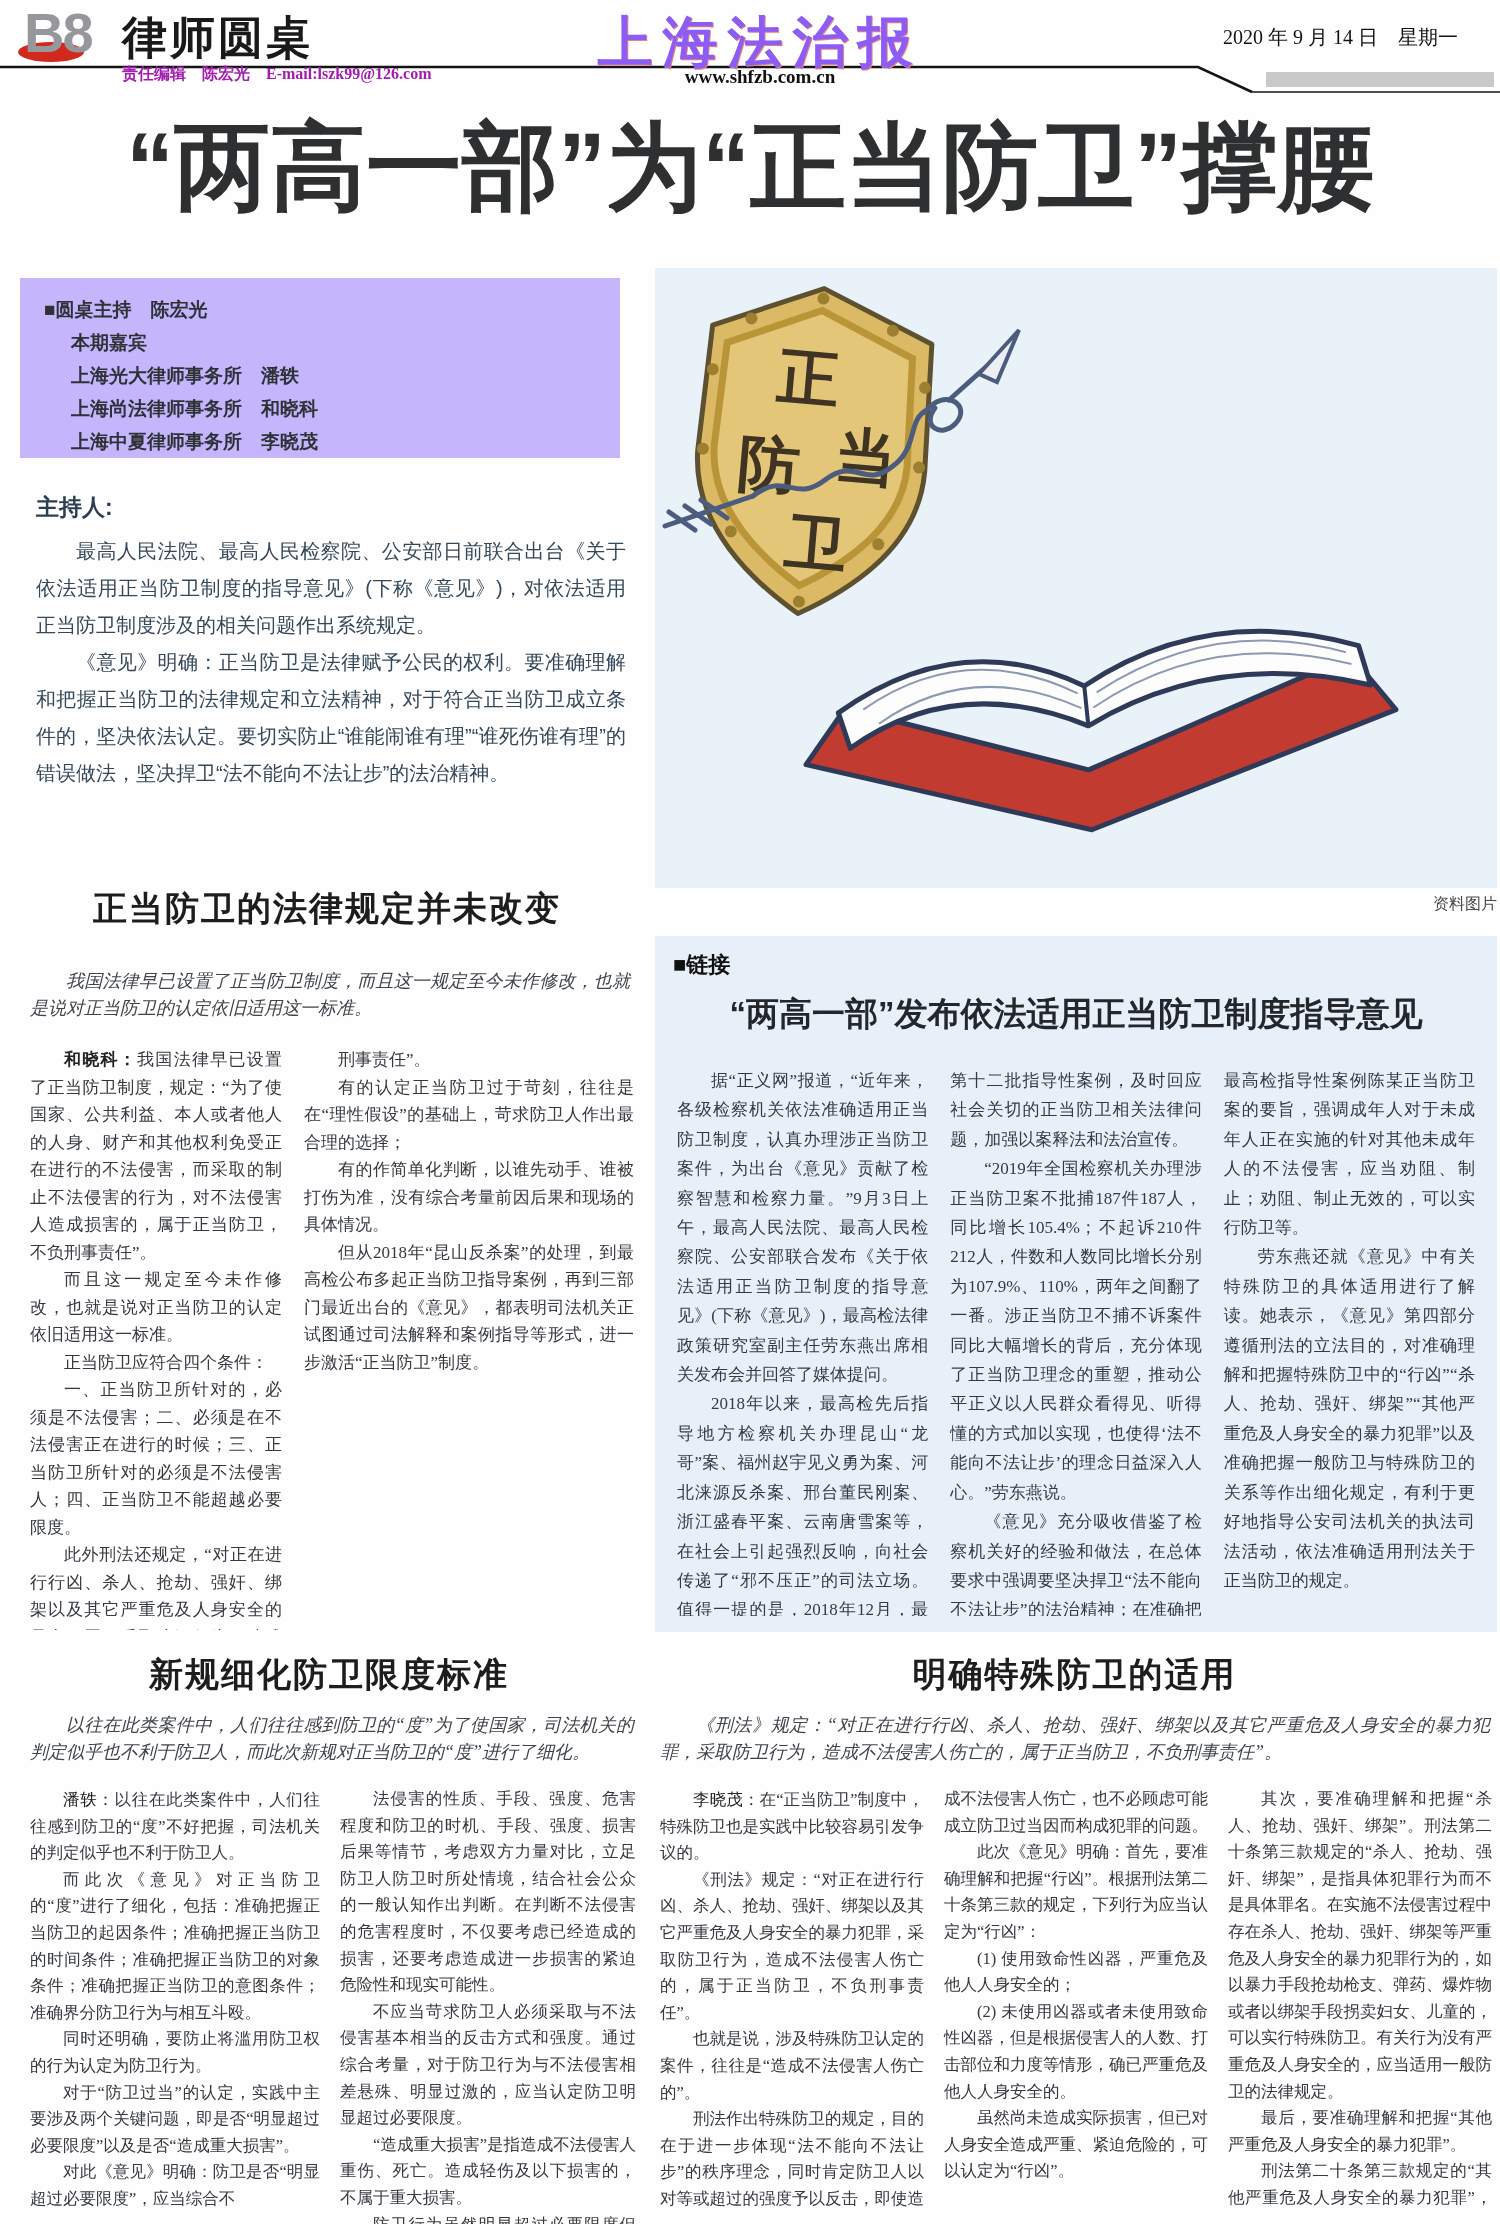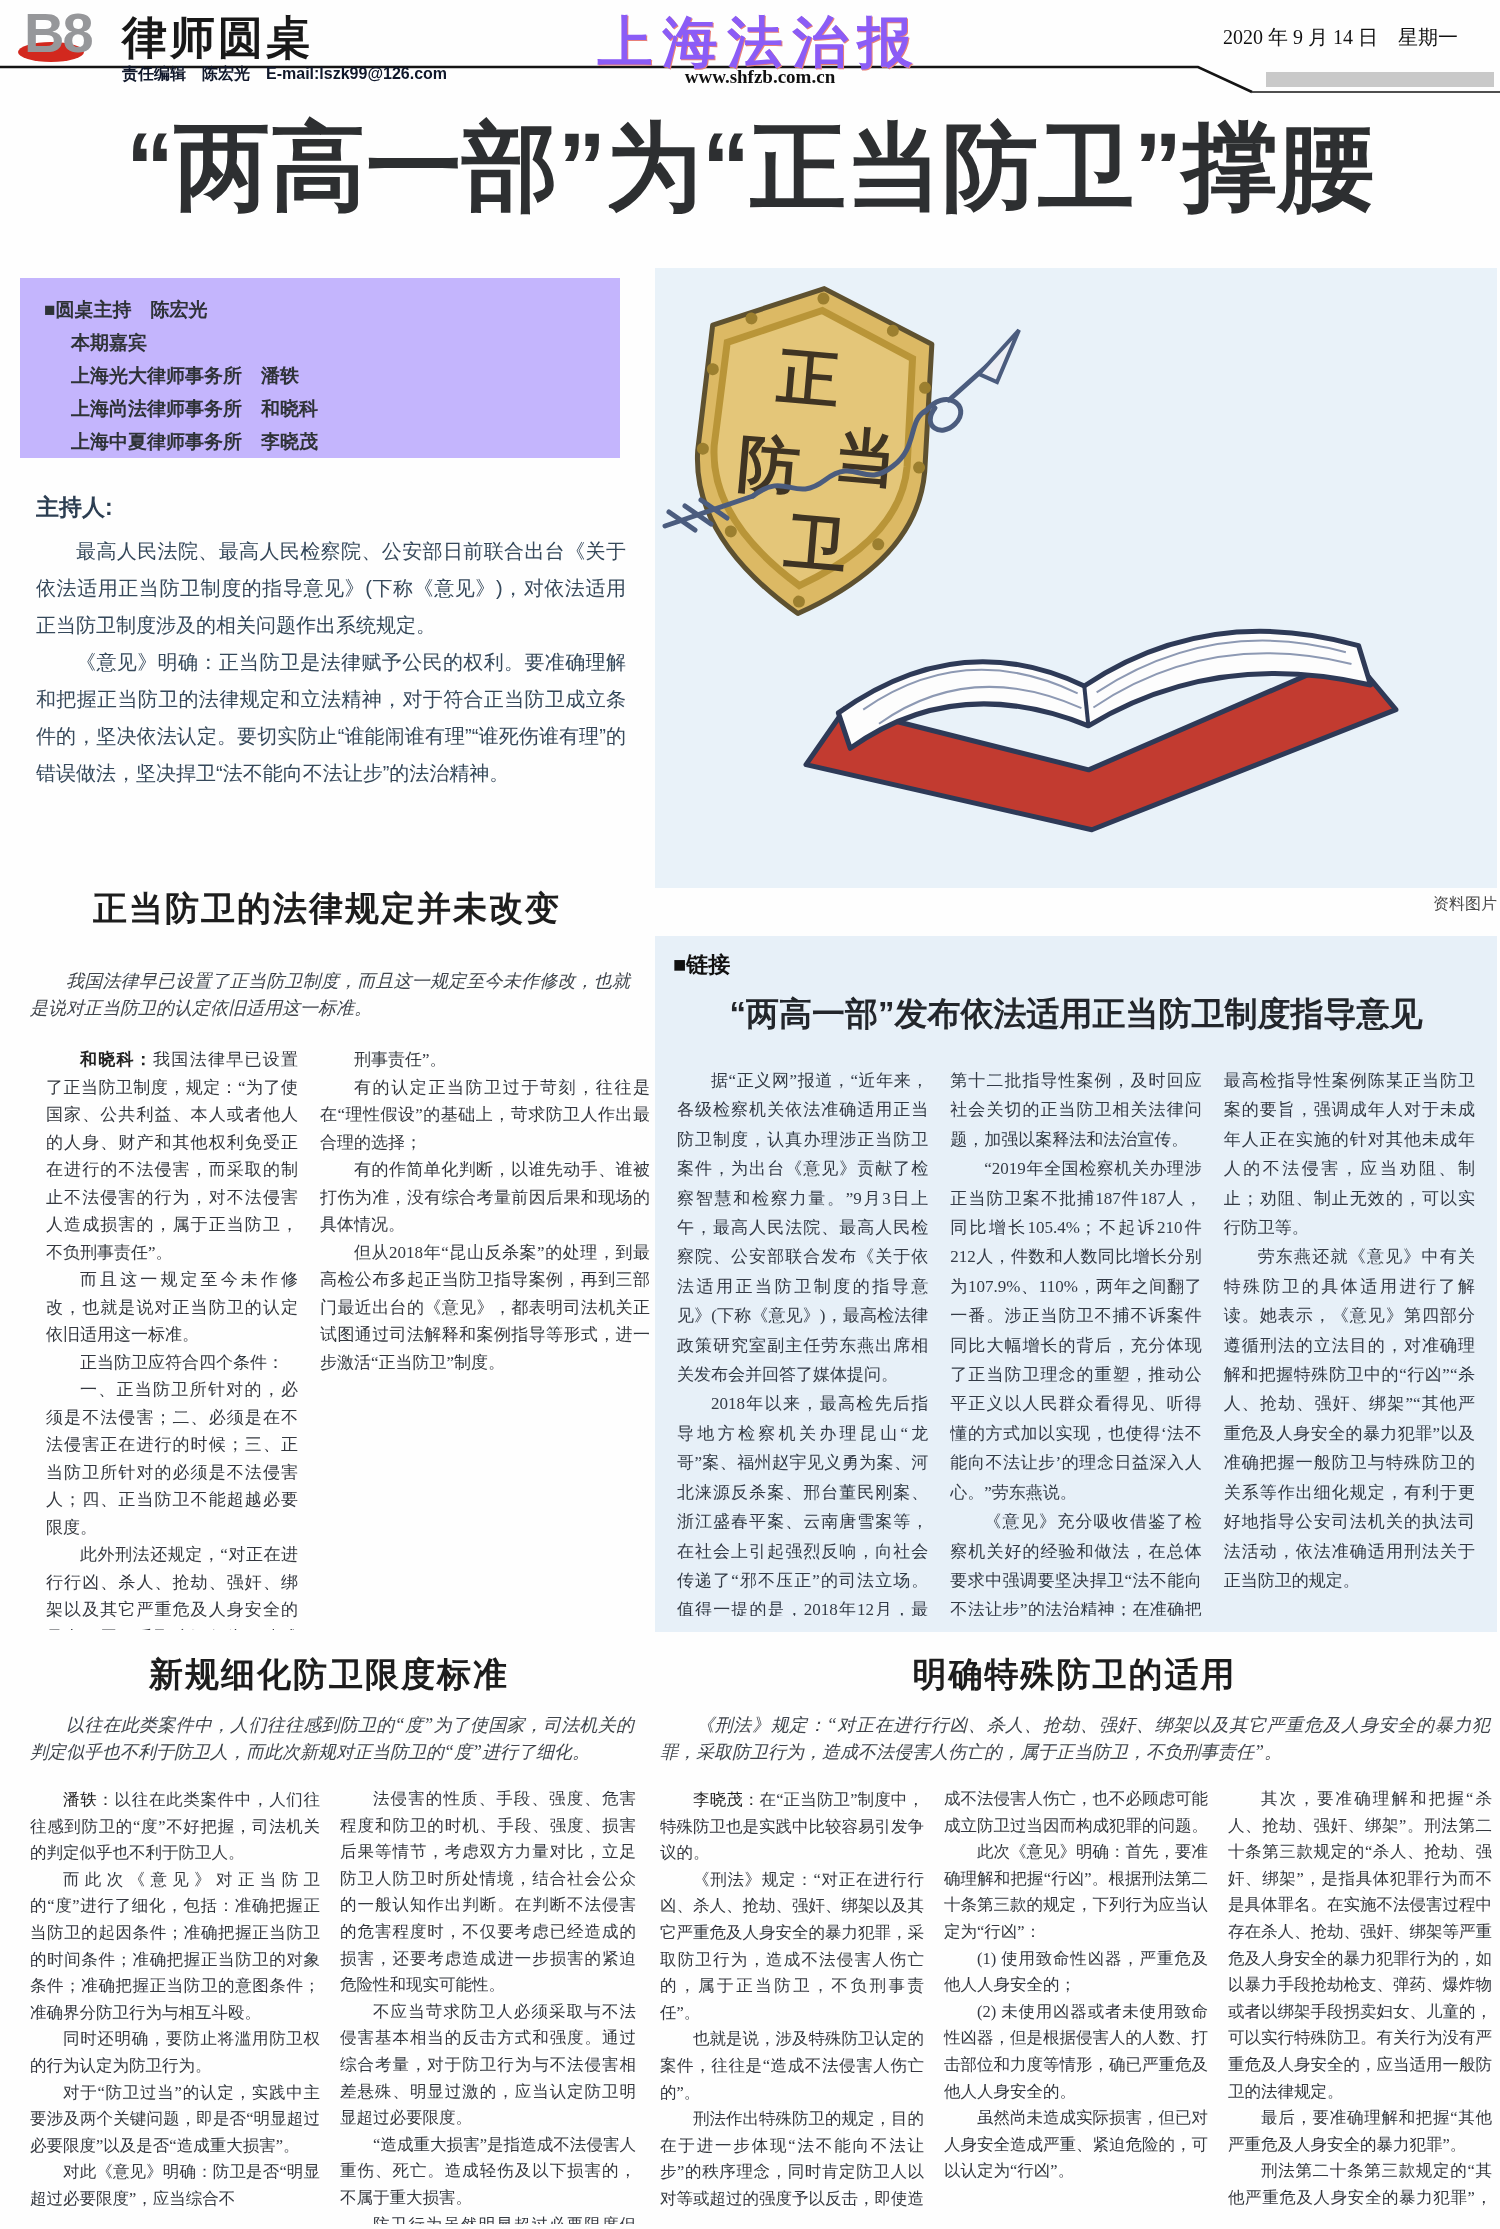--- a/index.html
+++ b/index.html
@@ -8,22 +8,22 @@
   [data-name]{box-sizing:border-box;}
 
   
   .hd-rules{position:absolute;left:0;top:0;width:1500px;height:100px;pointer-events:none;}
   .b8{position:absolute;left:18px;top:4px;width:96px;height:64px;}
   .b8-ellipse{position:absolute;left:0px;top:38px;width:66px;height:20px;background:#d2281e;border-radius:50%;}
   .b8-text{position:absolute;left:6px;top:-4px;font-family:"Liberation Sans",sans-serif;
            font-weight:900;font-size:56px;color:#96979a;letter-spacing:-2px;}
   .section-name{position:absolute;left:122px;top:8px;font-family:"Liberation Sans",sans-serif;
                 font-weight:900;font-size:45px;color:#191919;letter-spacing:3px;}
-  .editor-line{position:absolute;left:122px;top:64px;font-family:Liberation Sans, sans-serif;
-               font-weight:700;font-size:16px;color:#0f172a;}
+  .editor-line{position:absolute;left:122px;top:64px;font-family:Liberation Serif, serif;
+               font-weight:700;font-size:16px;color:#a21caf;}
   .masthead{position:absolute;left:440px;top:6px;width:640px;text-align:center;
             font-weight:900;font-size:55px;color:#8b5cf6;letter-spacing:10px;
             font-family:"Liberation Serif",serif;text-shadow:1px 1px 0 #e98079;}
   .website{position:absolute;left:440px;top:66px;width:640px;text-align:center;
            font-weight:700;font-size:19px;color:#111;}
   .date-line{position:absolute;right:42px;top:24px;font-size:20px;color:#111;}
   .hd-gray-bar{position:absolute;left:1266px;top:72px;width:228px;height:15px;background:#c9c9c9;}
 
   
   .headline{position:absolute;left:0;top:104px;width:1500px;text-align:center;
@@ -47,21 +47,21 @@
   
   .sec-title{position:absolute;font-family:"Liberation Sans",sans-serif;font-weight:900;
              font-size:34px;color:#1d1d1d;text-align:center;letter-spacing:2px;}
   .sec-intro{position:absolute;font-style:italic;font-size:18px;line-height:27px;color:#3f444b;
              text-align:justify;text-indent:2em;}
 
   
   .cols p{margin:0;font-size:17px;line-height:27.5px;text-align:justify;text-indent:2em;color:#34383f;}
   .cols p b{font-family:"Liberation Sans",sans-serif;font-weight:900;color:#222;}
   .flexcols{display:flex;overflow:hidden;}
-  .sec1-cols{position:absolute;left:30px;top:1046px;width:604px;height:584px;gap:22px;margin-left:16px;}
+  .sec1-cols{position:absolute;left:30px;top:1046px;width:604px;height:584px;gap:22px;}
   .sec1-c1{width:252px;flex:none;}
   .sec1-c2{flex:1;}
 
   
   .illus-box{position:absolute;left:655px;top:268px;width:842px;height:620px;background:#e9f2f9;}
   .illus-caption{position:absolute;left:655px;top:894px;width:842px;text-align:right;
                  font-family:"Liberation Sans",sans-serif;font-size:16px;color:#4a4a4a;}
 
   
   .link-box{position:absolute;left:655px;top:936px;width:842px;height:696px;background:#e7f0f8;}

